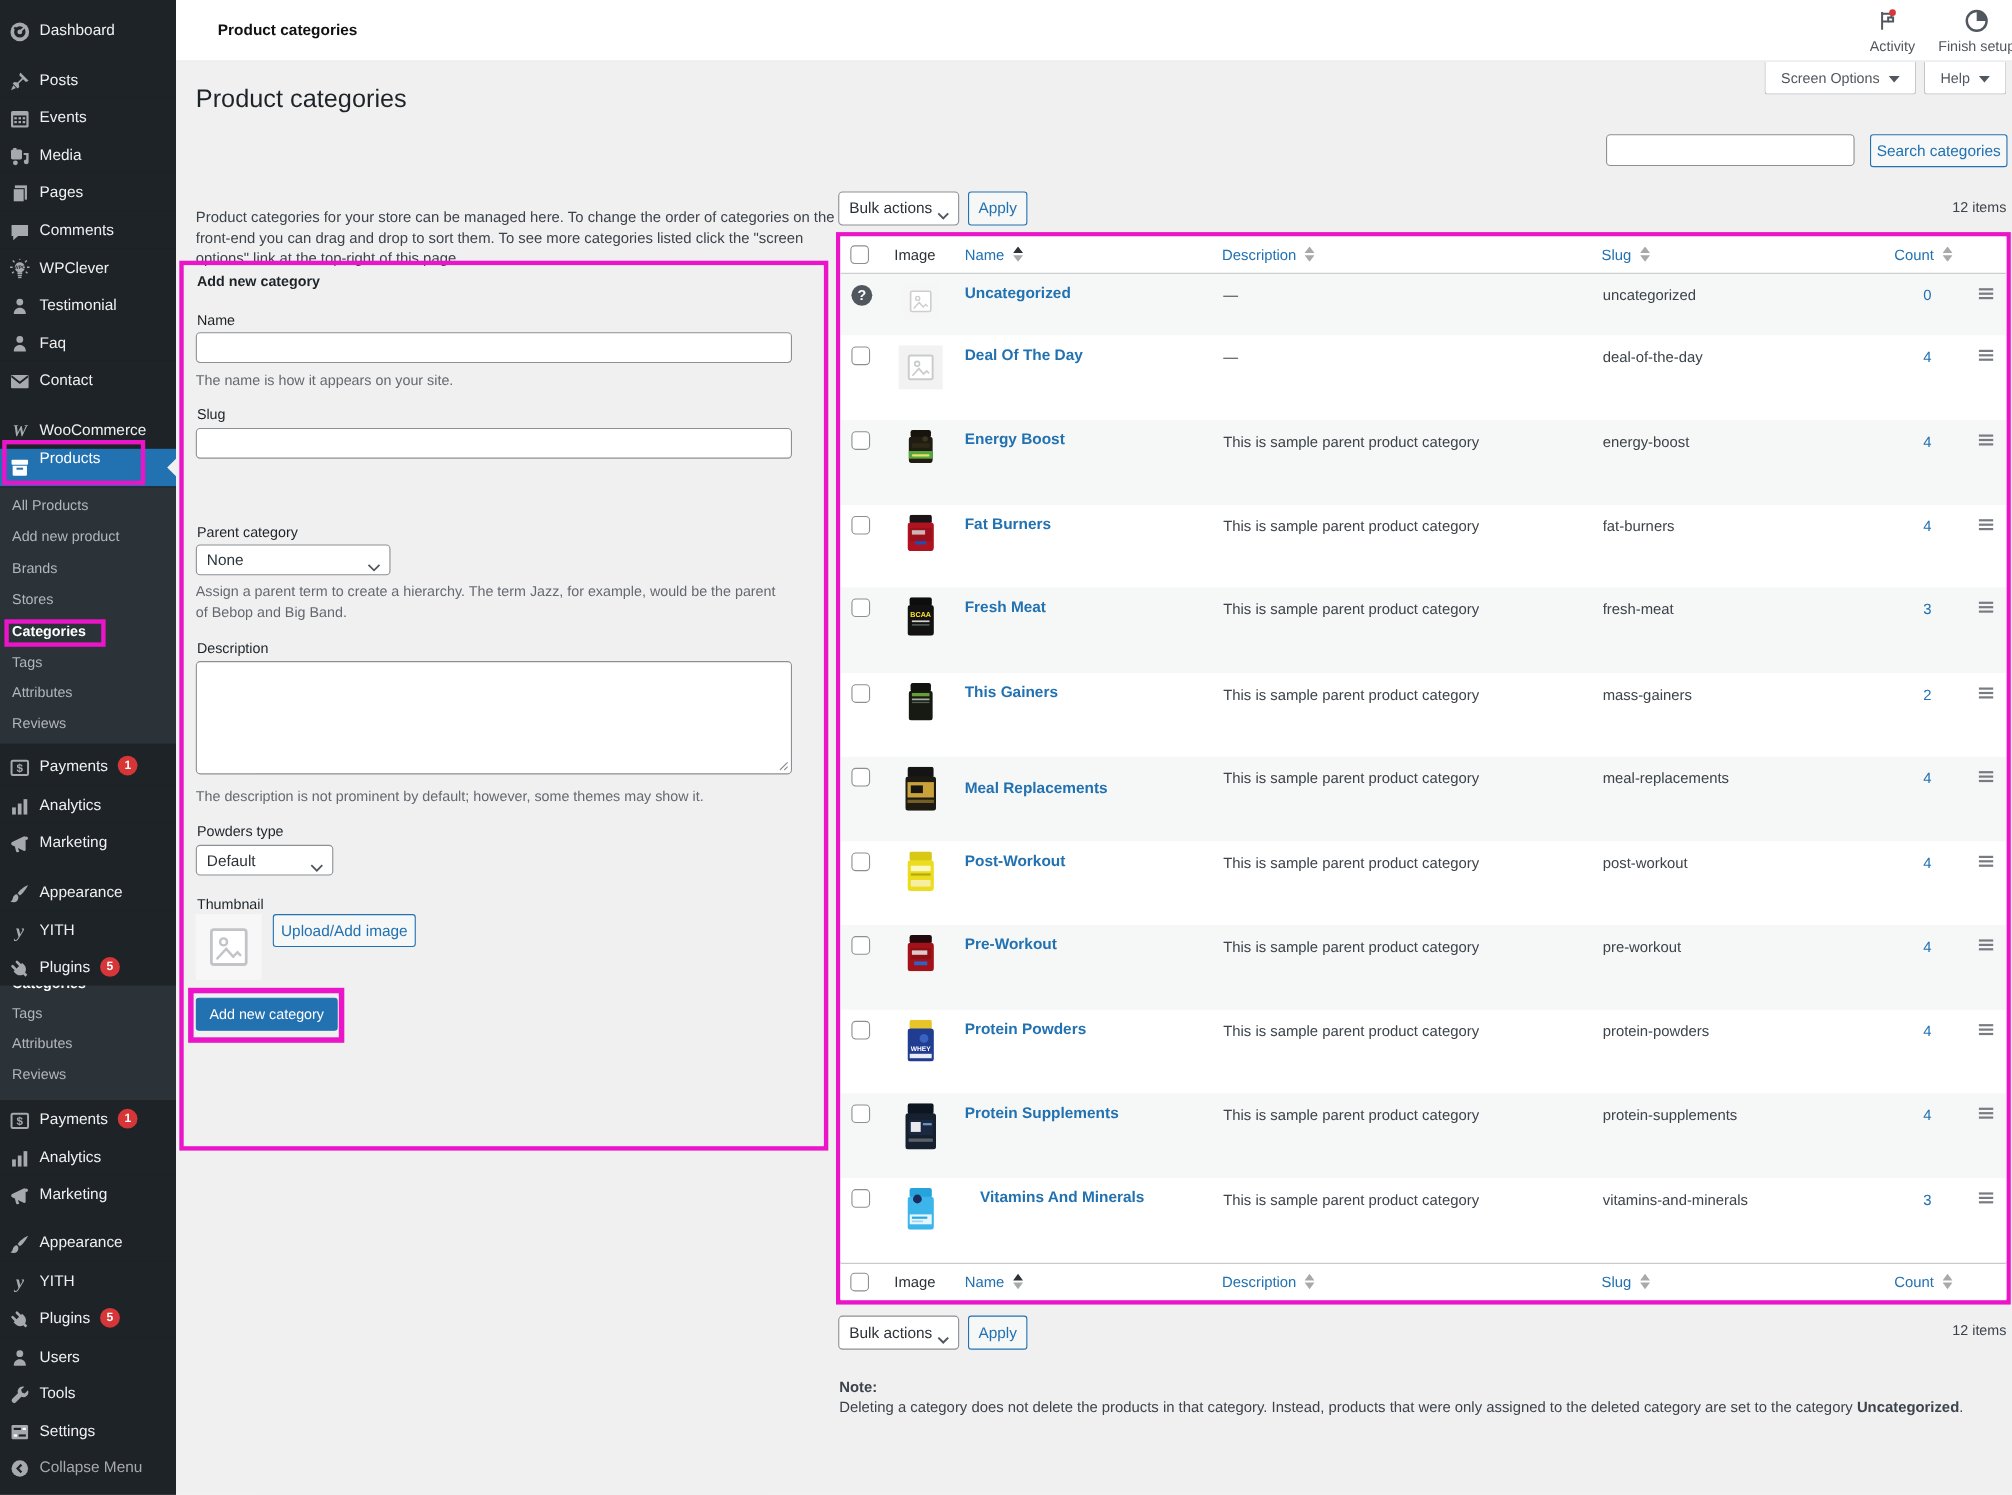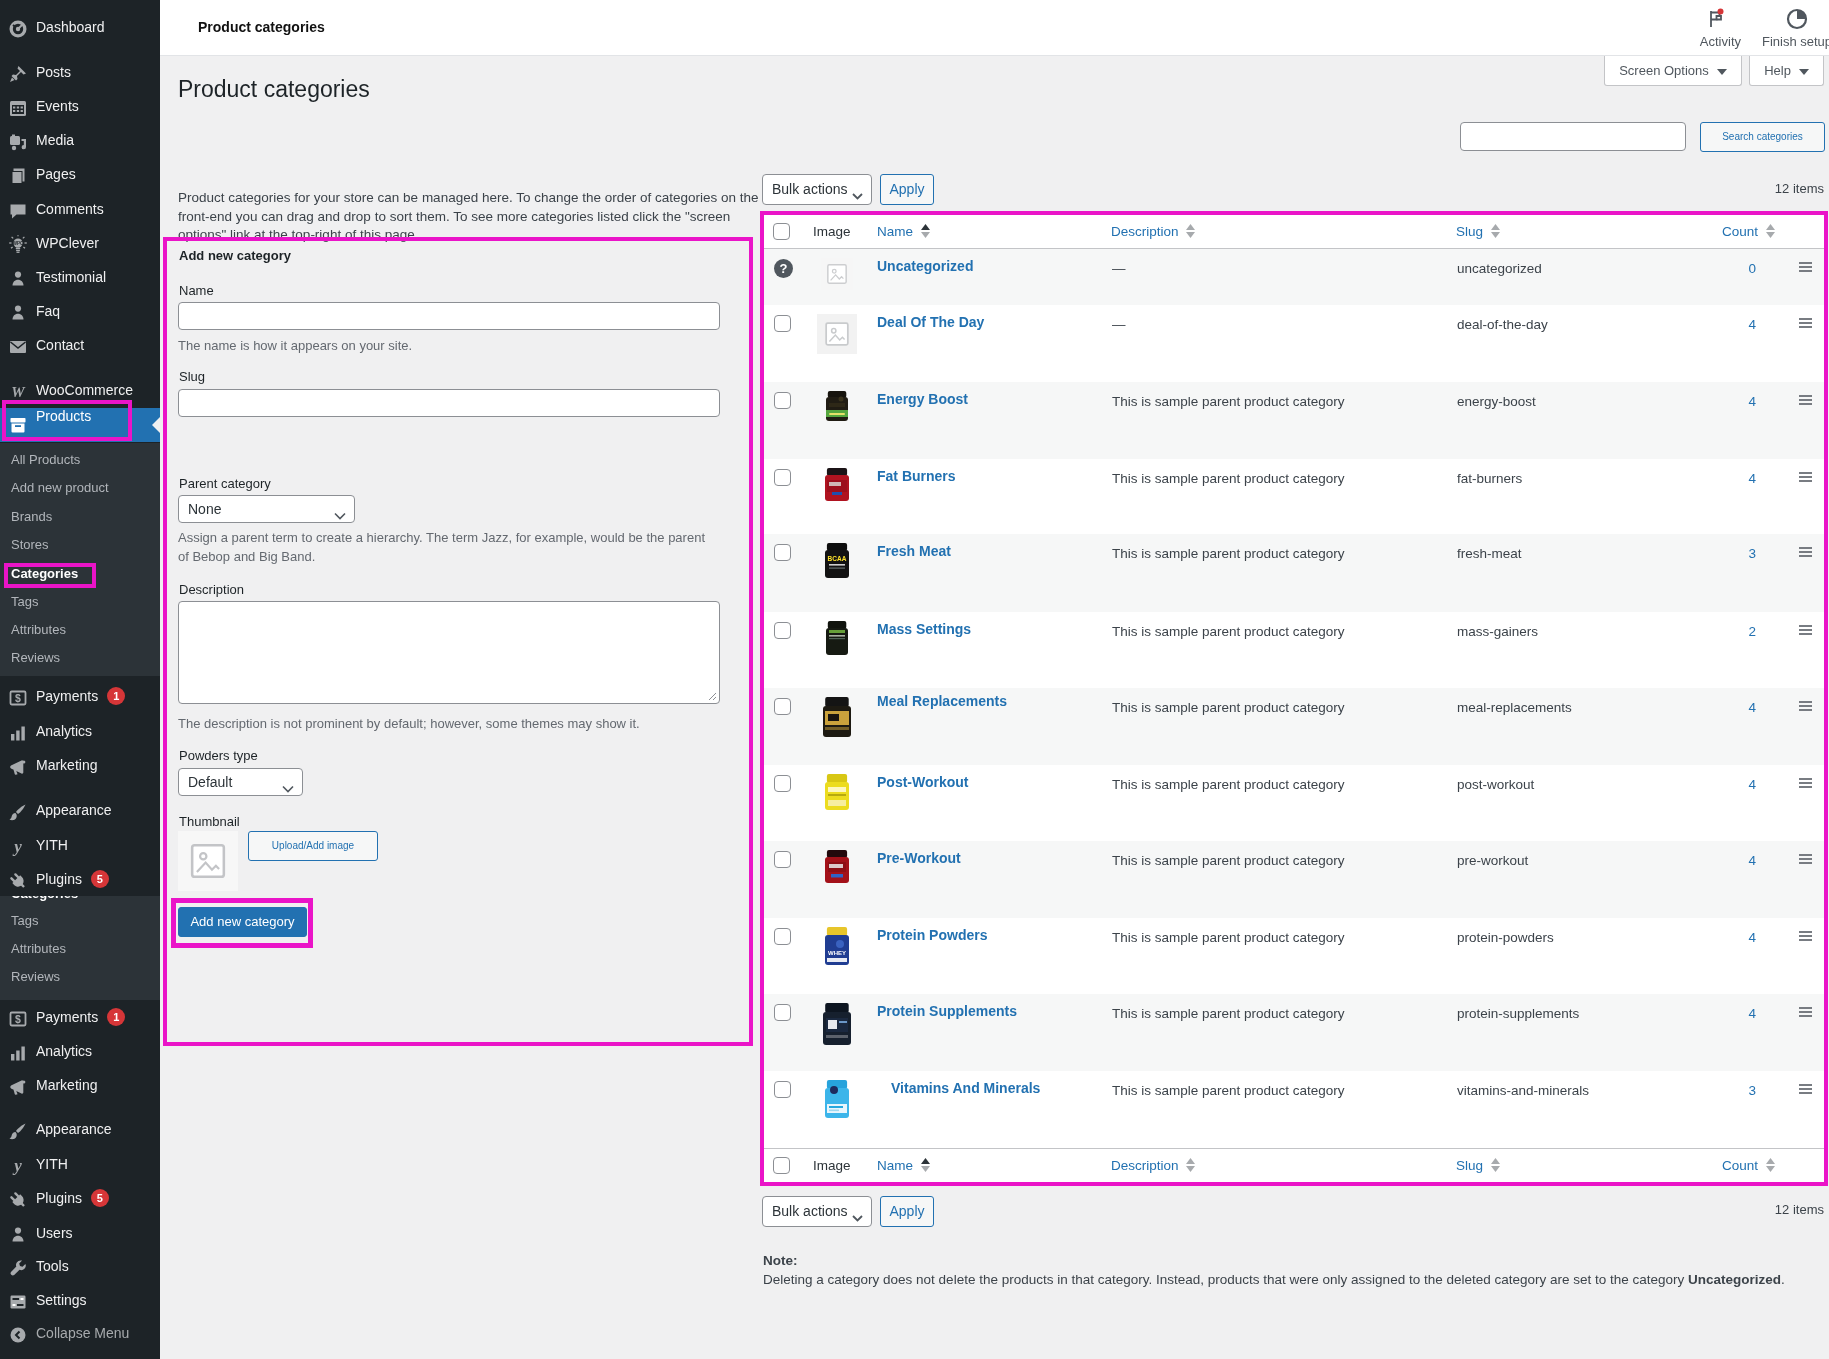--- a/index.html
+++ b/index.html
@@ -35,21 +35,21 @@
 
 .ptext { position:absolute; left:178px; top:189px; width:640px; font-size:13.5px; line-height:18.6px; color:#3c434a; white-space:nowrap; }
 
 
 .lbl { position:absolute; font-size:13px; color:#1d2327; }
 .inp { position:absolute; background:#fff; border:1px solid #8c8f94; border-radius:4px; }
 .help { position:absolute; font-size:13px; color:#646970; line-height:19px; }
 .sel { position:absolute; background:#fff; border:1px solid #8c8f94; border-radius:4px; font-size:14px; color:#2c3338; }
 .sel .sx { position:absolute; left:9px; top:5px; }
 .sel .sc { position:absolute; right:8px; top:11px; }
-.btn-sec { position:absolute; background:#f6f7f7; border:1px solid #2271b1; border-radius:3px; color:#2271b1; font-size:10px; text-align:center; }
+.btn-sec { position:absolute; background:#f6f7f7; border:1px solid #2271b1; border-radius:3px; color:#2271b1; font-size:14px; text-align:center; }
 .btn-pri { position:absolute; background:#2271b1; border:1px solid #2271b1; border-radius:3px; color:#fff; font-size:13px; text-align:center; }
 
 
 #tablebox { position:absolute; left:760px; top:211px; width:1068px; height:975px; border:4px solid #ea14c8; background:#fff; z-index:4; }
 .thead { position:absolute; left:0; width:1060px; background:#fff; }
 .hc { position:absolute; top:9px; font-size:13.5px; color:#2c3338; white-space:nowrap; }
 .hc.hl { color:#2271b1; }
 .sorter { display:inline-block; vertical-align:-2px; margin-left:4px; }
 .cb { position:absolute; width:17px; height:17px; border:1.5px solid #8c8f94; border-radius:4px; background:#fff; }
 .trow { position:absolute; left:0; width:1060px; }
@@ -419,40 +419,40 @@
     </div>
 <div class="trow" style="top:397px;height:76px;background:#fff;">
       <span class="cb" style="left:10px;top:10px;"></span>
       <span style="position:absolute;left:62px;top:9px;"><svg width="22" height="34" viewBox="0 0 22 34" xmlns="http://www.w3.org/2000/svg">
             <rect x="1.8" y="0" width="18.5" height="8" rx="2" fill="#11140e"></rect>
             <rect x="0" y="7" width="22" height="27" rx="3" fill="#161a12"></rect>
             <rect x="3" y="9" width="16" height="3" fill="#6fae3e" opacity="0.9"></rect>
             <rect x="3" y="14" width="16" height="1.6" fill="#cdd4c6" opacity="0.8"></rect>
             <rect x="3" y="17" width="16" height="1.2" fill="#8a9" opacity="0.5"></rect>
           </svg></span>
-      <span class="nm" style="left:113px;top:9px;">Mass Settings</span>
+      <span class="nm" style="left:113px;top:9px;">This Gainers</span>
       <span class="dc" style="left:348px;top:12px;">This is sample parent product category</span>
       <span class="dc" style="left:693px;top:12px;">mass-gainers</span>
       <span class="ct" style="left:972px;top:12px;">2</span>
       <span style="position:absolute;right:12px;top:13px;width:13px;height:11px;">
           <span style="position:absolute;top:0;width:13px;height:2px;background:#787c82;"></span>
           <span style="position:absolute;top:4px;width:13px;height:2px;background:#787c82;"></span>
           <span style="position:absolute;top:8px;width:13px;height:2px;background:#787c82;"></span>
         </span>
     </div>
 <div class="trow" style="top:473px;height:77px;background:#f6f7f7;">
       <span class="cb" style="left:10px;top:10px;"></span>
       <span style="position:absolute;left:59px;top:9px;"><svg width="28" height="40" viewBox="0 0 28 40" xmlns="http://www.w3.org/2000/svg">
             <rect x="2.2" y="0" width="23.5" height="10" rx="2" fill="#141414"></rect>
             <rect x="0" y="9" width="28" height="31" rx="3" fill="#1d1a12"></rect>
             <rect x="2" y="14" width="24" height="14" fill="#caa23c"></rect>
             <rect x="5" y="17" width="11" height="7" fill="#191510"></rect>
             <rect x="2" y="30" width="24" height="3" fill="#caa23c" opacity="0.5"></rect>
           </svg></span>
-      <span class="nm" style="left:113px;top:5px;">Meal Replacements</span>
+      <span class="nm" style="left:113px;top:20px;">Meal Replacements</span>
       <span class="dc" style="left:348px;top:12px;">This is sample parent product category</span>
       <span class="dc" style="left:693px;top:12px;">meal-replacements</span>
       <span class="ct" style="left:972px;top:12px;">4</span>
       <span style="position:absolute;right:12px;top:13px;width:13px;height:11px;">
           <span style="position:absolute;top:0;width:13px;height:2px;background:#787c82;"></span>
           <span style="position:absolute;top:4px;width:13px;height:2px;background:#787c82;"></span>
           <span style="position:absolute;top:8px;width:13px;height:2px;background:#787c82;"></span>
         </span>
     </div>
 <div class="trow" style="top:550px;height:76px;background:#fff;">

